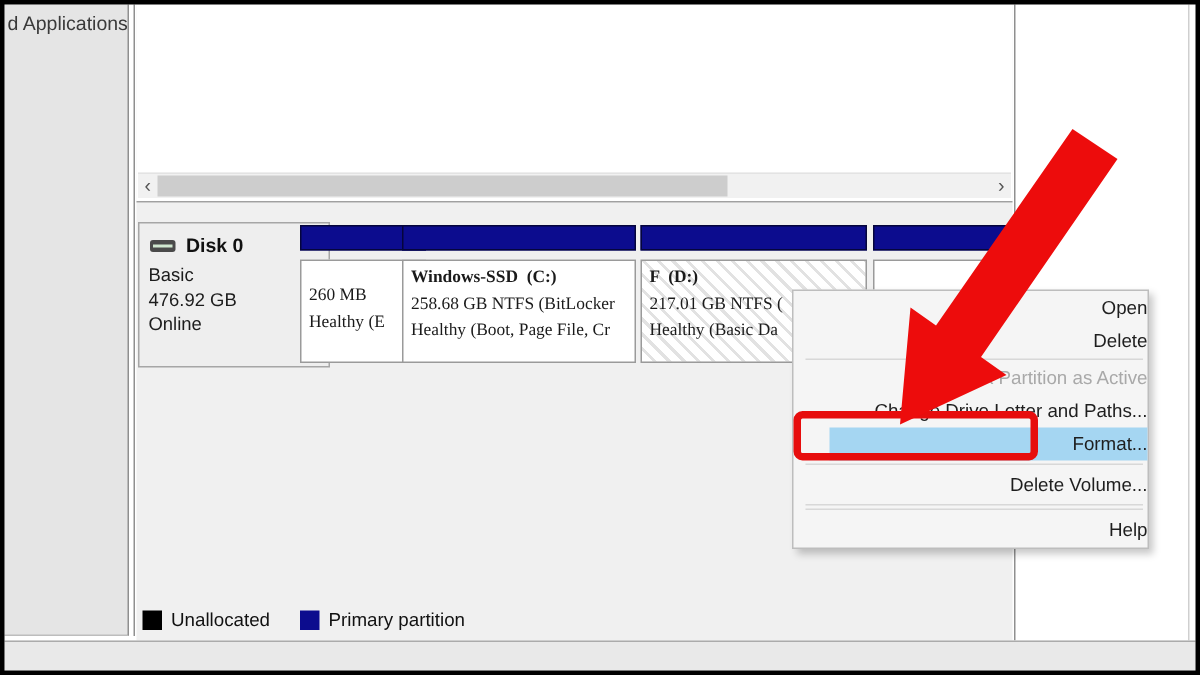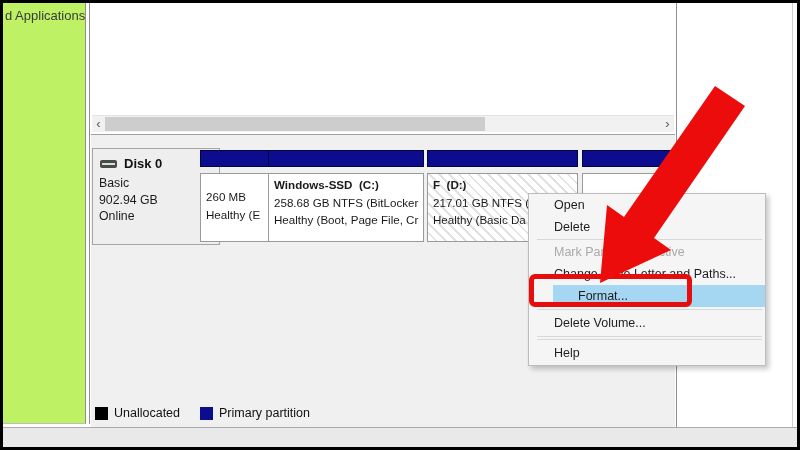--- a/index.html
+++ b/index.html
@@ -6,21 +6,21 @@
   body { background:#222; font-family:"Liberation Sans", sans-serif; }
   #screen {
     position:relative; width:800px; height:450px; background:#ffffff;
     overflow:hidden; -webkit-font-smoothing:antialiased;
   }
   .frame { position:absolute; inset:0; border:3px solid #000; z-index:60; pointer-events:none; }
 
   
   .left-panel {
     position:absolute; left:3px; top:3px; width:83px; height:421px;
-    background:#bef264; border-right:1px solid #8f8f8f; border-bottom:1px solid #bdbdbd;
+    background:#e5e5e5; border-right:1px solid #8f8f8f; border-bottom:1px solid #bdbdbd;
   }
   .left-panel-line2 { position:absolute; left:89px; top:3px; width:1px; height:421px; background:#8f8f8f; }
   .tree-label { position:absolute; left:2px; top:5px; font-size:13px; color:#3a3a3a; white-space:nowrap; }
 
   
   .right-pane {
     position:absolute; left:676px; top:3px; width:117px; height:424px;
     background:#fff; border-left:1px solid #8f8f8f; border-right:1px solid #cfcfcf;
   }
 
@@ -55,41 +55,41 @@
 
   .p-cell { position:absolute; top:147px; height:95px; }
   .p-bar { height:17px; background:#0c0c8e; border:1px solid #05053c; }
   .p-box {
     position:absolute; top:23px; left:0; right:0; height:69px;
     background:#fff; border:1px solid #9a9a9a; overflow:hidden;
   }
   .p-box.hatched {
     background:repeating-linear-gradient(45deg, #ffffff 0px, #ffffff 5px, #e2e2e2 5px, #e2e2e2 7px);
   }
-  .p-text { padding:2px 0 0 5px; font-size:11.6px; line-height:17.5px; color:#1a1a1a; white-space:nowrap; }
+  .p-text { padding:2px 0 0 5px; font-size:11.6px; line-height:17.5px; color:#1a1a1a; white-space:nowrap;font-family:Liberation Serif, serif; }
   .p-name { font-weight:bold; white-space:pre; }
   .p-cell.no-name .p-text { padding-top:14px; }
 
   
   .legend { position:absolute; left:4px; top:403px; display:flex; align-items:center; font-size:12.5px; color:#111; }
   .legend-swatch { width:13px; height:13px; margin-right:6px; }
   .legend-swatch.black { background:#000; }
   .legend-swatch.blue { background:#0c0c8e; margin-left:20px; }
 
   
   .bottom-strip {
     position:absolute; left:3px; top:427px; width:794px; height:20px;
     background:#e9e9e9; border-top:1px solid #ababab;
   }
 
   
   .context-menu {
     position:absolute; left:528px; top:193px; width:238px;
     background:#f5f5f5; border:1px solid #bdbdbd;
-    box-shadow:3px 3px 5px rgba(0,0,0,0.22); z-index:20; padding-bottom:1px;
+    box-shadow:3px 3px 5px rgba(0,0,0,0.22); z-index:20; padding-bottom:1px;text-align:right;
   }
   .menu-item {
     height:22px; line-height:22px; padding-left:25px;
     font-size:12.5px; color:#1e1e1e; white-space:nowrap; cursor:default;
   }
   .menu-item.disabled { color:#a9a9a9; }
   .menu-item.highlight { background:#a5d6f2;margin-left:24px; }
   .menu-sep { height:1px; background:#d8d8d8; margin:1px 3px 1px 8px; }
   .menu-sep.wide { margin-top:2px; margin-bottom:2px; }
 
@@ -122,21 +122,21 @@
       </div>
     </div>
 
     <div class="disk-box">
       <div class="disk-head">
         <span class="disk-icon"></span>
         <span class="disk-title">Disk 0</span>
       </div>
       <div class="disk-lines">
         <div>Basic</div>
-        <div>902.94 GB</div>
+        <div>476.92 GB</div>
         <div>Online</div>
       </div>
     </div>
 
     <div class="p-cell no-name" style="left:109px; width:84px;">
       <div class="p-bar"></div>
       <div class="p-box">
         <div class="p-text">
           <div>260 MB</div>
           <div>Healthy (E</div>

